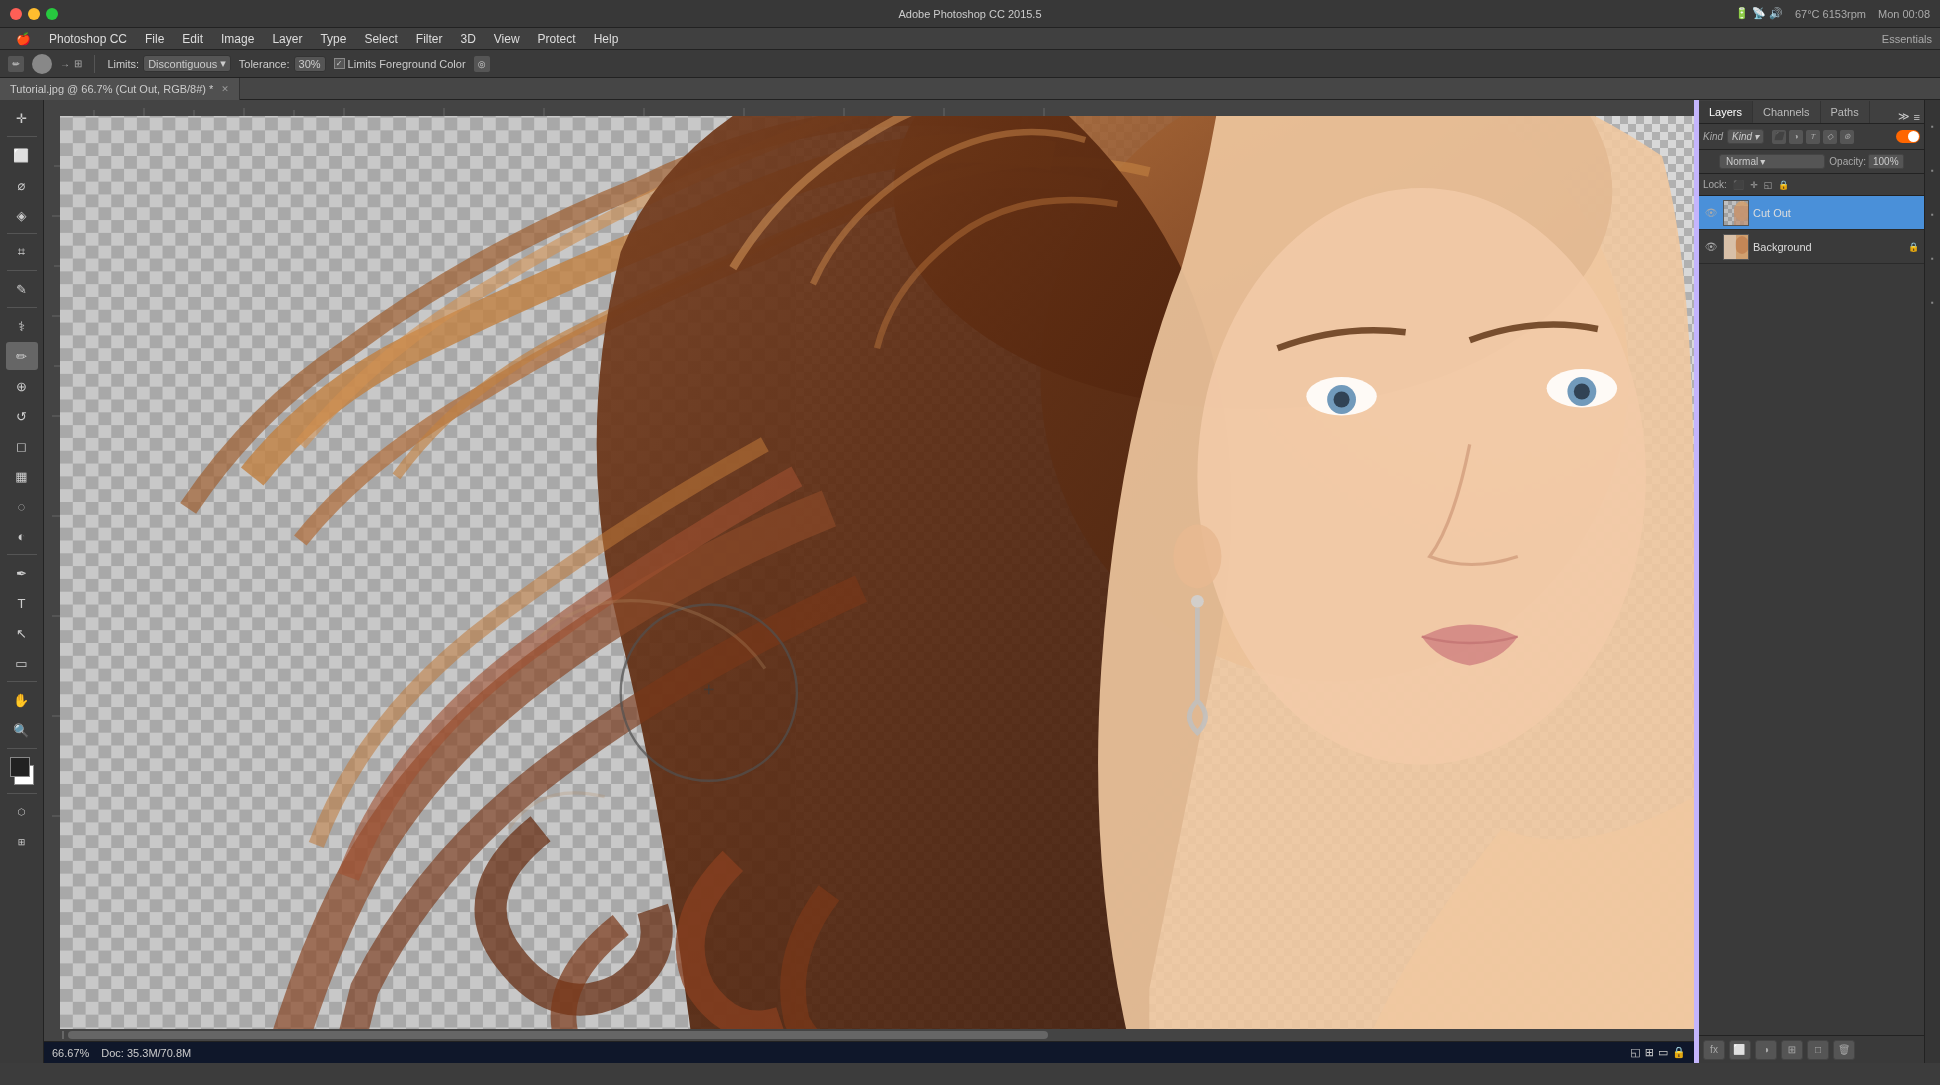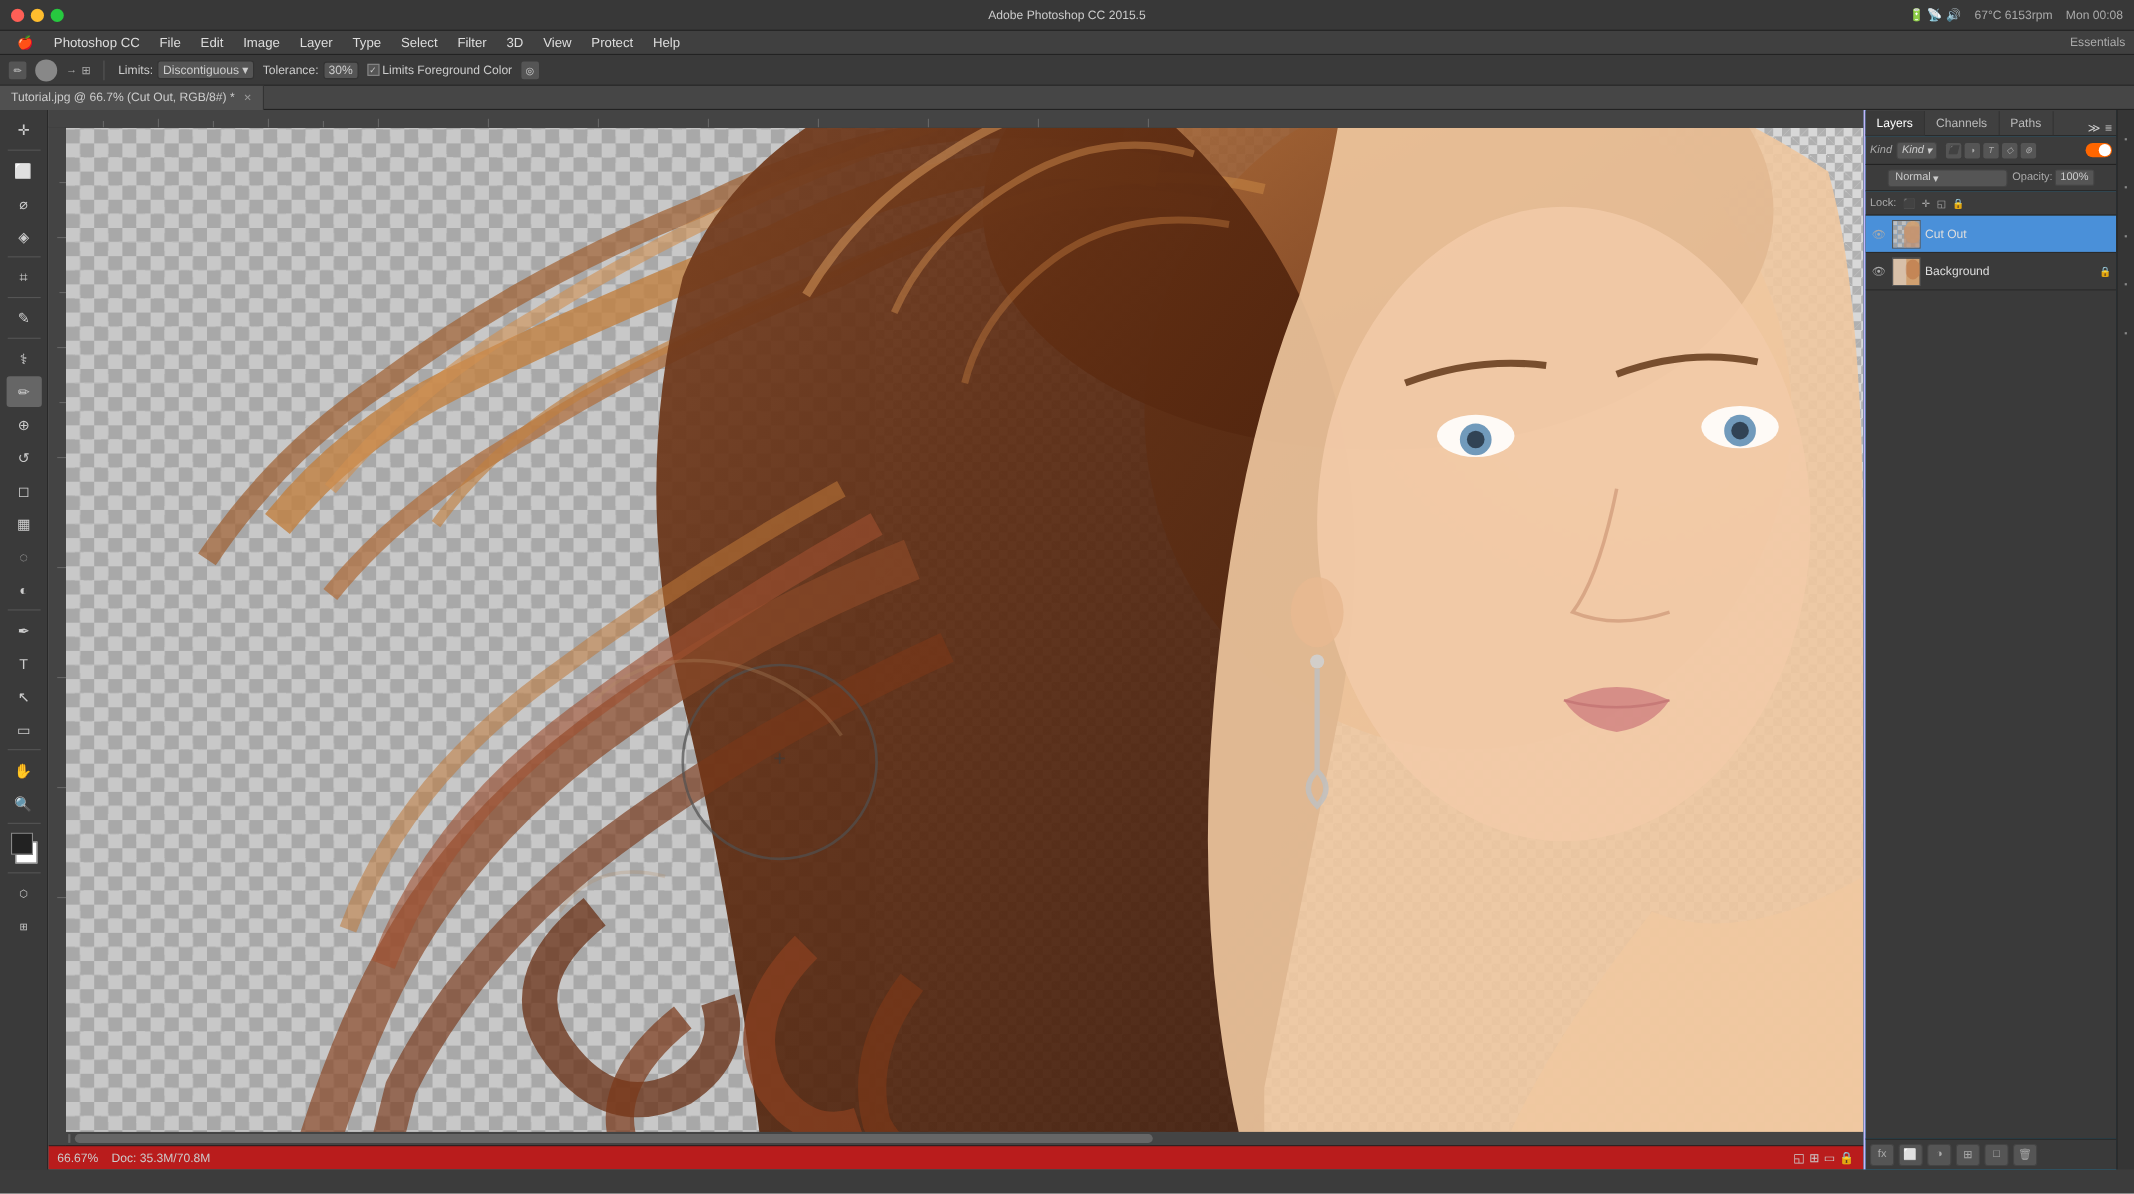--- a/index.html
+++ b/index.html
@@ -208,33 +208,33 @@
       overflow: hidden;
     }
 
     
     #statusbar {
       position: absolute;
       bottom: 0;
       left: 0;
       right: 0;
       height: 22px;
-      background: #b91c1c;
+      background: #0f172a;
       border-top: 1px solid #222;
       display: flex;
       align-items: center;
       padding: 0 8px;
       gap: 12px;
     }
 
     
     #right-panel {
       width: 230px;
-      background: #0ea5e9;
-      border-left: 2px solid #c4b5fd;
+      background: #6d28d9;
+      border-left: 5px solid #c4b5fd;
       display: flex;
       flex-direction: column;
       flex-shrink: 0;
     }
 
     
     #far-right {
       width: 16px;
       background: #353535;
       border-left: 1px solid #222;

